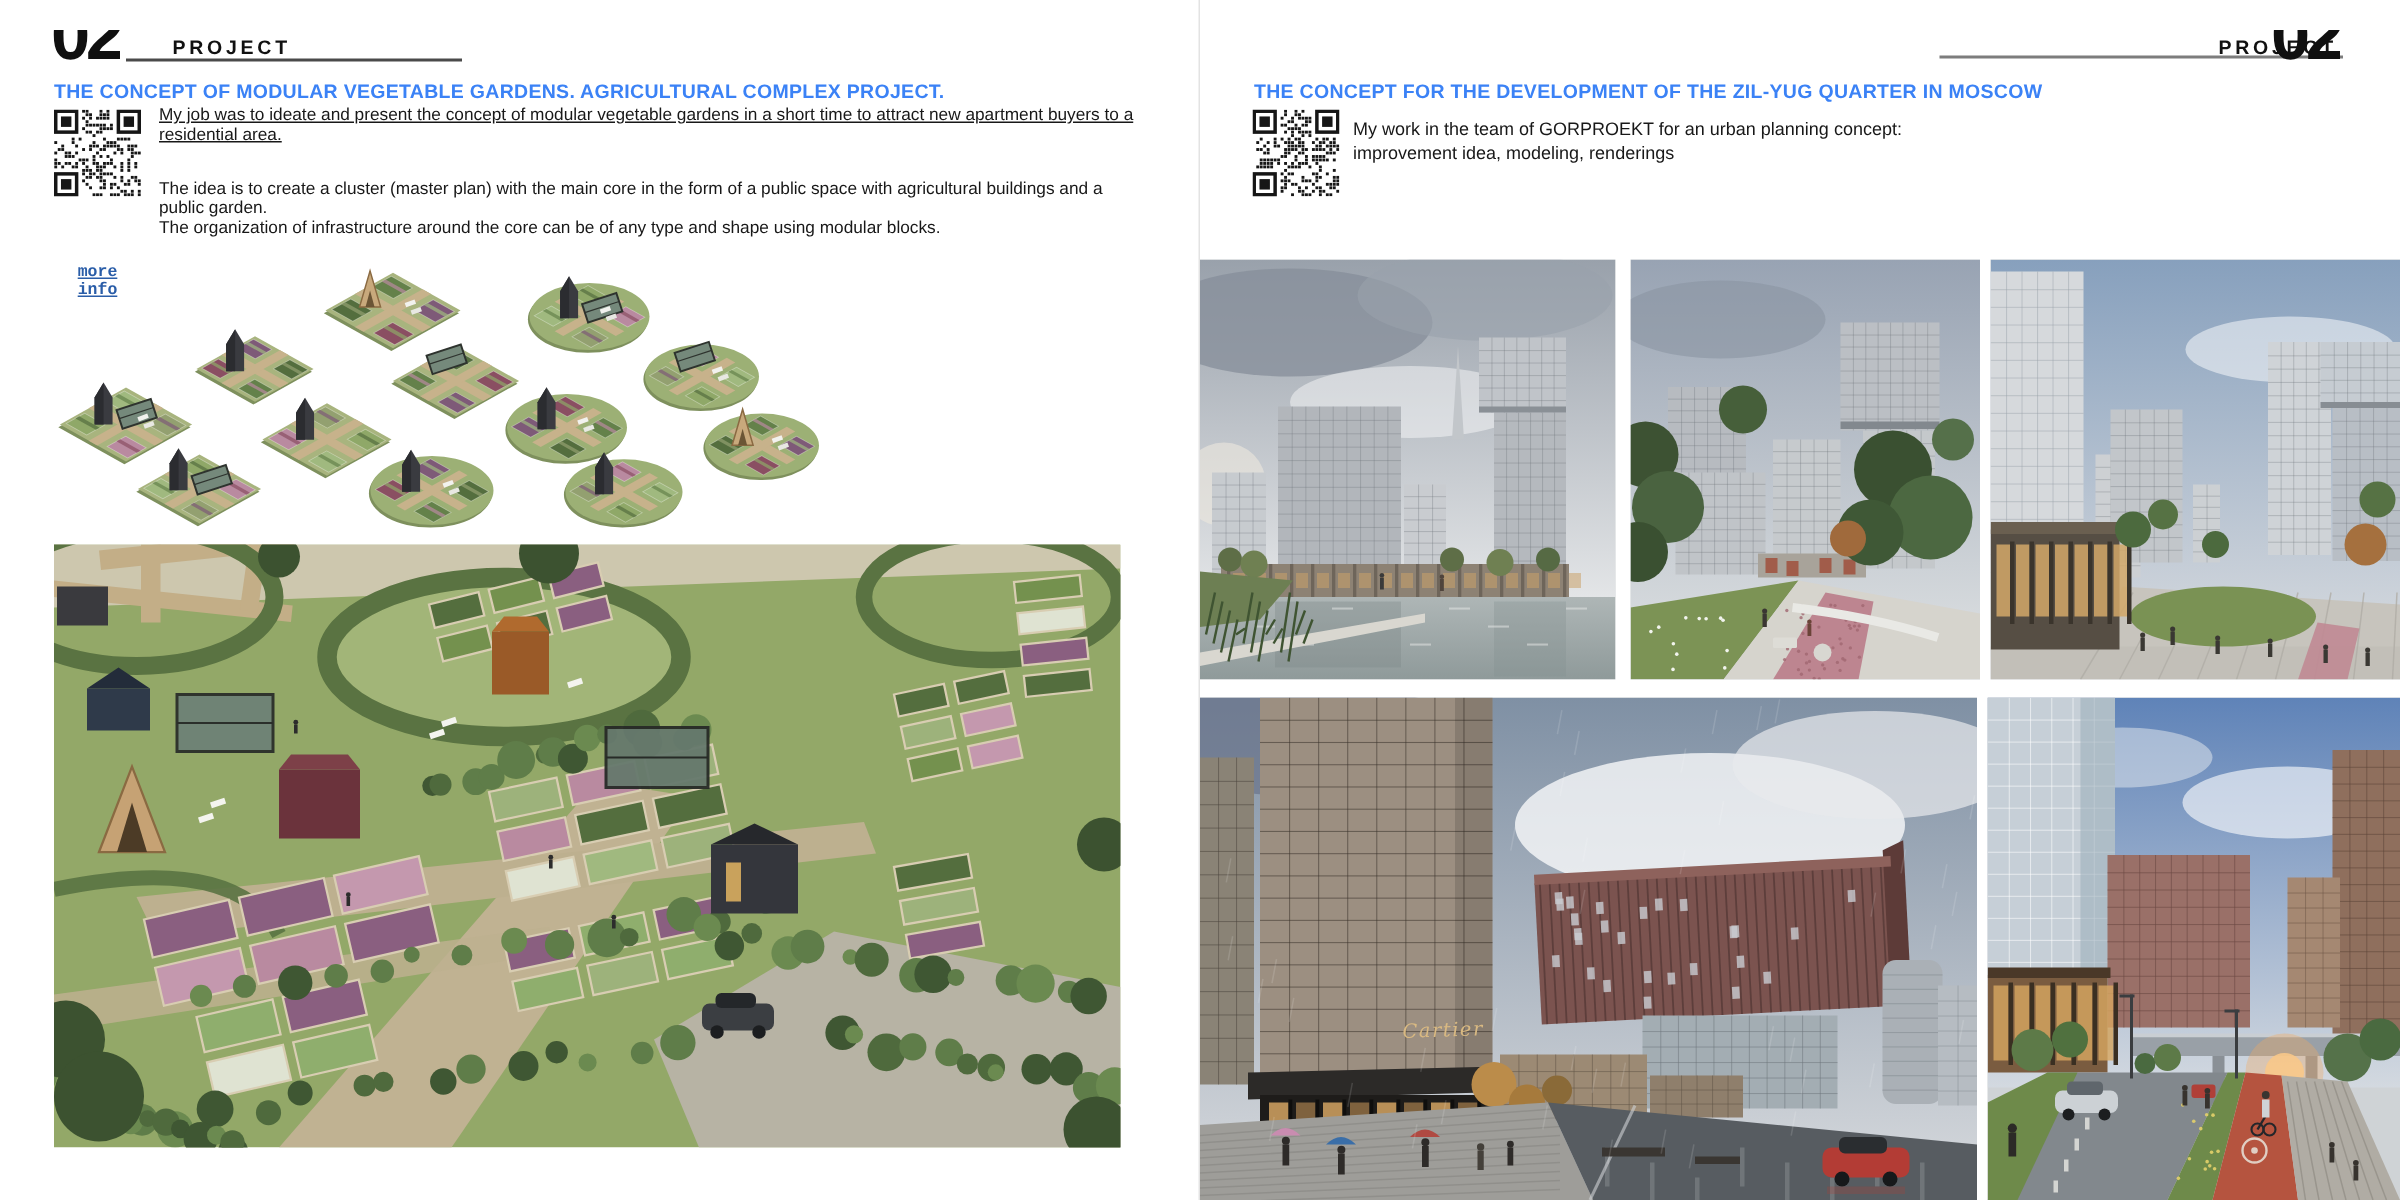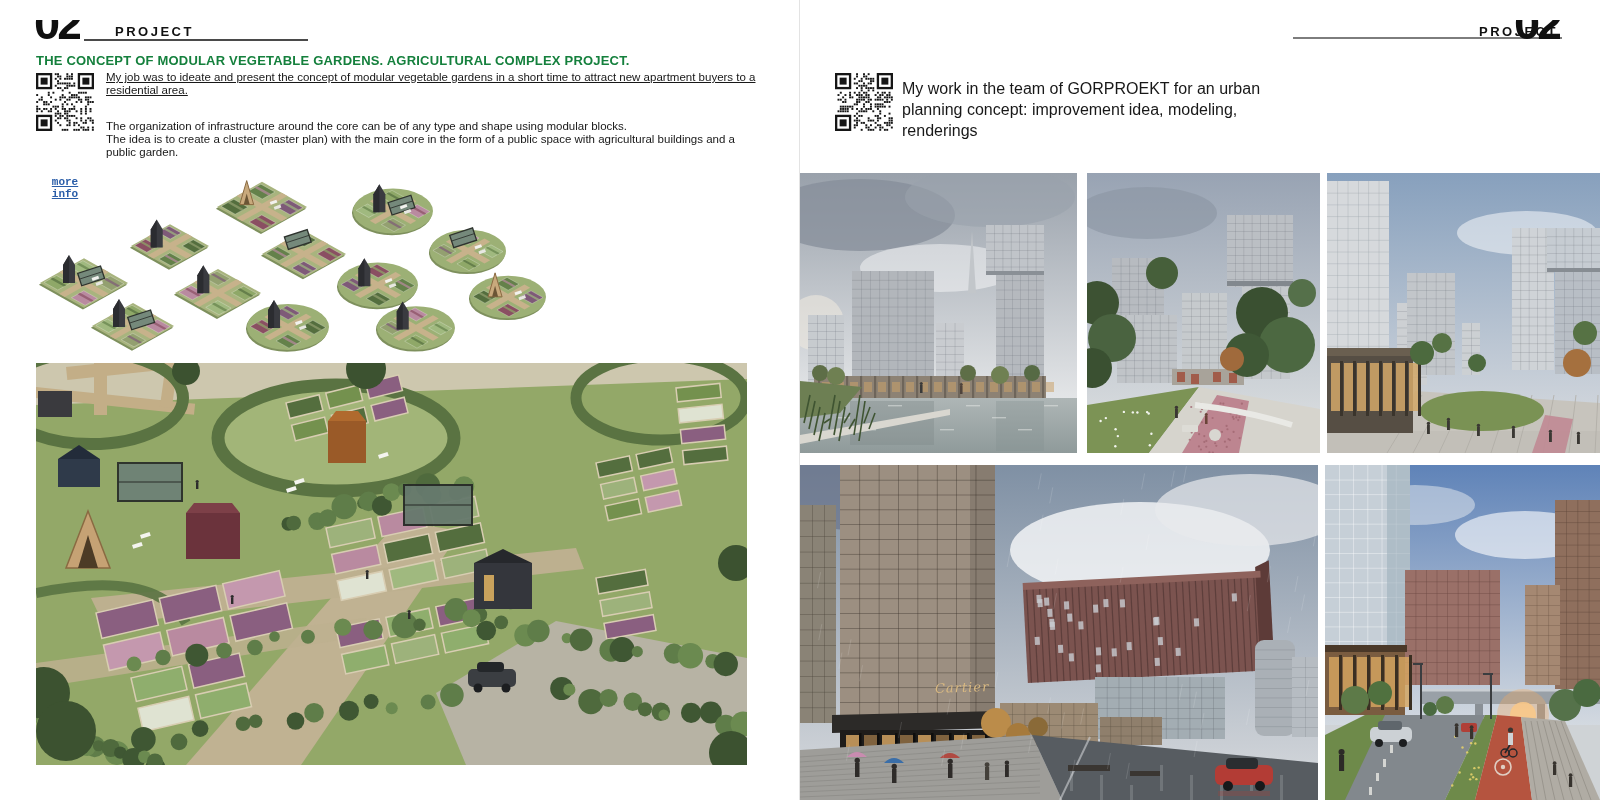--- a/index.html
+++ b/index.html
@@ -12,21 +12,21 @@
   .fold { position:absolute; left:799px; top:0; width:1px; height:800px; background:#e3e3e3; }
 
   
   .pagenum-clip { position:absolute; height:23px; overflow:hidden; }
   .pagenum-clip .num { display:block; font-weight:800; font-size:47px; line-height:47px; margin-top:-21px; letter-spacing:-3px; color:#101010; font-family:"Liberation Sans",sans-serif; }
   .pl { left:34px; top:20px; }
   .pr { left:714px; top:20px; }
   .hdr-label { position:absolute; font-size:13px; font-weight:600; letter-spacing:2.5px; color:#111;margin-left:27px; }
   .rule { position:absolute; height:2px; background:#4a4a4a; }
 
-  .title { position:absolute; font-size:13px; font-weight:700; letter-spacing:.2px; color:#15803d; white-space:nowrap; }
+  .title { position:absolute; font-size:13px; font-weight:700; letter-spacing:.2px; color:#3b82f6; white-space:nowrap; }
 
   .qr { position:absolute; width:58px; height:58px; }
   .more-info { position:absolute; width:58px; text-align:center; font-family:"Liberation Mono","DejaVu Sans Mono",monospace; font-size:11px; font-weight:700; color:#2a5da8; text-decoration:underline; cursor:pointer;margin-top:44px; }
 
   .paras { position:absolute; font-size:11.5px; line-height:1.13; color:#181818; }
   .paras p.gap { margin-bottom:23px;text-decoration:underline; }
 
   .fig { position:absolute; overflow:hidden; background:#cfd3d6; }
   .fig svg { display:block; width:100%; height:100%; }
   .illus { position:absolute; }
@@ -231,22 +231,22 @@
         <rect x="44.08" y="2.32" width="11.6" height="11.6" fill="#fff"></rect>
         <rect x="46.4" y="4.64" width="6.959999999999999" height="6.959999999999999" fill="#161616"></rect>
         <rect x="0" y="41.76" width="16.24" height="16.24" fill="#161616"></rect>
         <rect x="2.32" y="44.08" width="11.6" height="11.6" fill="#fff"></rect>
         <rect x="4.64" y="46.4" width="6.959999999999999" height="6.959999999999999" fill="#161616"></rect>
       </svg>
     <a class="more-info" style="left:36px; top:132px;">more info</a>
 
     <div class="paras" style="left:106px; top:71px; width:655px;">
       <p class="gap">My job was to ideate and present the concept of modular vegetable gardens in a short time to attract new apartment buyers to a residential area.</p>
+      <p>The idea is to create a cluster (master plan) with the main core in the form of a public space with agricultural buildings and a public garden.</p>
       <p>The organization of infrastructure around the core can be of any type and shape using modular blocks.</p>
-      <p>The idea is to create a cluster (master plan) with the main core in the form of a public space with agricultural buildings and a public garden.</p>
     </div>
 
     <div class="illus" style="left:36px; top:166px; width:714px; height:192px;">
       <svg id="modules-svg" viewBox="0 0 714 192" preserveAspectRatio="none">
           <g transform="translate(226,41)">
             <g transform="scale(1,0.56) rotate(45)">
               <rect x="-30.36" y="-28.86" width="63.72" height="63.72" fill="#7e905d"></rect>
               <rect x="-31.86" y="-31.86" width="63.72" height="63.72" fill="#a8b47e"></rect>
               <rect x="-31.86" y="-4" width="63.72" height="8" fill="#c7b28b"></rect>
               <rect x="-4" y="-31.86" width="8" height="63.72" fill="#c7b28b"></rect>
@@ -687,20 +687,21 @@
     </div>
   </section>
 
   <section class="page right">
     <div class="rule" style="left:493px; top:37px; width:269px; background:#7d7d7d;"></div>
     <span class="hdr-label" style="left:652px; top:24px;">PROJECT</span>
     <div class="pagenum-clip pr">
       <span class="num">02</span>
     </div>
 
+    <h1 class="title" style="left:36px; top:53px;">THE CONCEPT FOR THE DEVELOPMENT OF THE ZIL-YUG QUARTER IN MOSCOW</h1>
 
     <svg class="qr" id="qr-right" style="left:35px; top:73px;" viewBox="0 0 58 58">
         <rect x="0" y="0" width="58" height="58" fill="#fff"></rect>
         <rect x="21.08" y="0.2" width="1.92" height="1.92" fill="#161616"></rect>
         <rect x="28.039999999999996" y="0.2" width="1.92" height="1.92" fill="#161616"></rect>
         <rect x="32.68" y="0.2" width="1.92" height="1.92" fill="#161616"></rect>
         <rect x="21.08" y="2.52" width="1.92" height="1.92" fill="#161616"></rect>
         <rect x="28.039999999999996" y="2.52" width="1.92" height="1.92" fill="#161616"></rect>
         <rect x="30.359999999999996" y="2.52" width="1.92" height="1.92" fill="#161616"></rect>
         <rect x="18.759999999999998" y="4.84" width="1.92" height="1.92" fill="#161616"></rect>
@@ -895,21 +896,21 @@
         <rect x="4.64" y="4.64" width="6.959999999999999" height="6.959999999999999" fill="#161616"></rect>
         <rect x="41.76" y="0" width="16.24" height="16.24" fill="#161616"></rect>
         <rect x="44.08" y="2.32" width="11.6" height="11.6" fill="#fff"></rect>
         <rect x="46.4" y="4.64" width="6.959999999999999" height="6.959999999999999" fill="#161616"></rect>
         <rect x="0" y="41.76" width="16.24" height="16.24" fill="#161616"></rect>
         <rect x="2.32" y="44.08" width="11.6" height="11.6" fill="#fff"></rect>
         <rect x="4.64" y="46.4" width="6.959999999999999" height="6.959999999999999" fill="#161616"></rect>
       </svg>
     <a class="more-info" style="left:35px; top:132px;">more info</a>
 
-    <div class="paras" style="left:102px; top:79px; width:400px; font-size:16px; line-height:1.3;">
+    <div class="paras" style="left:102px; top:79px; width:400px; font-size:12px; line-height:1.3;">
       <p>My work in the team of GORPROEKT for an urban planning concept: improvement idea, modeling, renderings</p>
     </div>
 
     <div class="fig" style="left:0px;   top:173px; width:277px; height:280px;">
         <svg id="sceneA" viewBox="0 0 277 280" preserveAspectRatio="none">
           <defs>
             <linearGradient id="gA" x1="0" y1="0" x2="0" y2="1">
               <stop offset="0" stop-color="#99a1ab"></stop>
               <stop offset="1" stop-color="#e3e5e7"></stop>
             </linearGradient>

